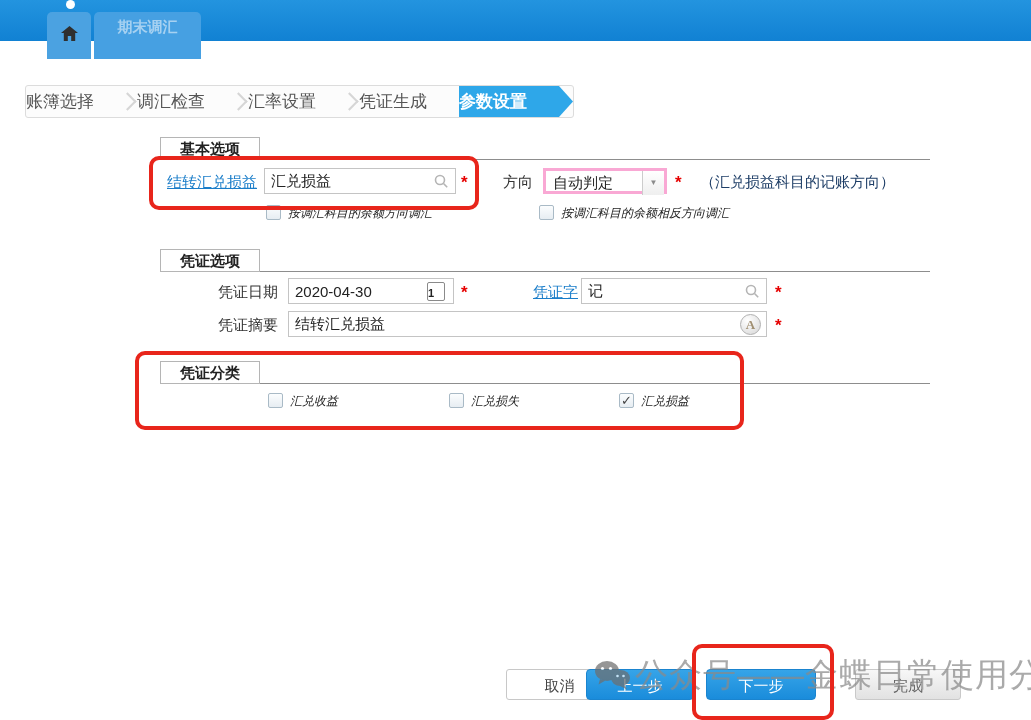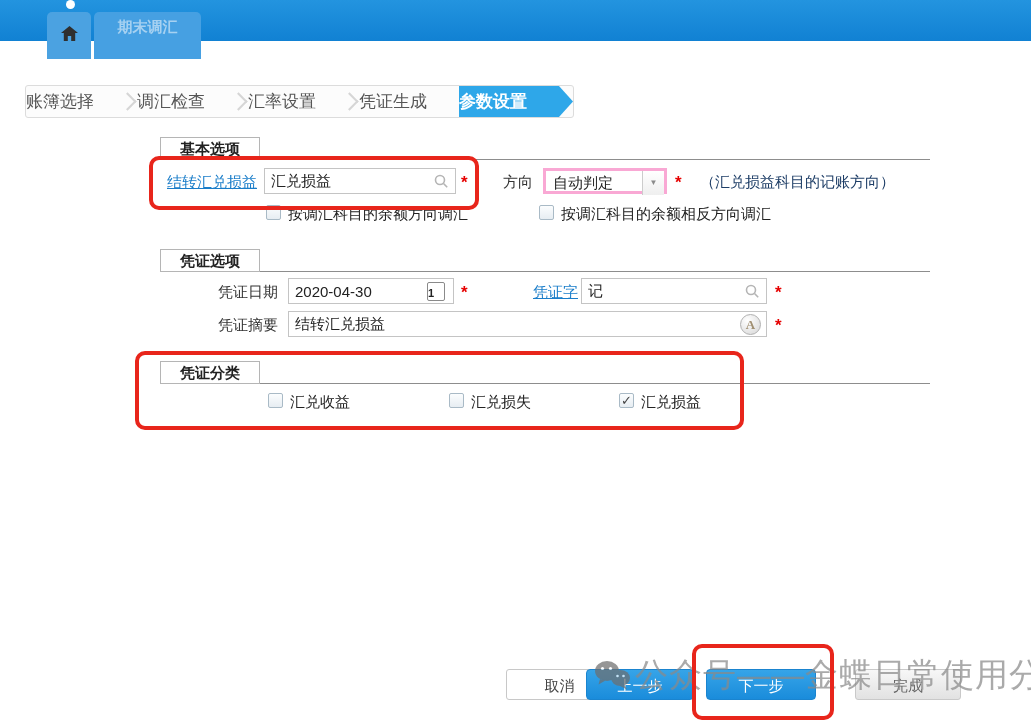--- a/index.html
+++ b/index.html
@@ -41,21 +41,21 @@
   .req{position:absolute;font-size:17px;font-weight:bold;color:#e60000;}
   .select{position:absolute;left:543px;top:168px;width:124px;height:26px;border:3px solid #f9a8d4;
     background:#fff;box-sizing:border-box;cursor:pointer;}
   .sel-text{position:absolute;left:7px;top:3px;font-size:15px;color:#222;}
   .sel-btn{position:absolute;right:0;top:0;width:21px;height:24px;border-left:1px solid #cccccc;
     background:linear-gradient(#ffffff,#efefef);text-align:center;font-size:8px;color:#8b8b8b;line-height:24px;}
   .note{position:absolute;font-size:15px;color:#1d3d66;white-space:nowrap;}
   .cb{position:absolute;width:15px;height:15px;border:1px solid #a9bac6;border-radius:2px;
     background:linear-gradient(#fbfdfe,#e7edf2);box-sizing:border-box;cursor:pointer;text-align:center;}
   .cb .check{display:block;font-size:13px;font-weight:bold;color:#444;line-height:13px;}
-  .cb-label{position:absolute;font-size:15px;color:#222;white-space:nowrap;cursor:pointer;}
+  .cb-label{position:absolute;font-size:12px;color:#222;white-space:nowrap;cursor:pointer;font-style:italic;}
   .cal{position:absolute;right:8px;top:3px;width:18px;height:19px;border:1px solid #8a8a8a;border-radius:2px;
     background:#fff;box-sizing:border-box;overflow:hidden;cursor:pointer;}
   .cal-top{height:5px;background:#e03c31;}
   .cal-day{font-size:11px;font-weight:bold;color:#222;text-align:center;line-height:11px;}
   .abc{position:absolute;right:5px;top:2px;width:21px;height:21px;border:1px solid #b0b0b0;border-radius:50%;
     background:radial-gradient(circle at 35% 30%,#ffffff,#d6d6d6);box-sizing:border-box;text-align:center;cursor:pointer;}
   .abc span{font-size:13px;font-weight:bold;color:#a08f72;line-height:19px;font-family:"Liberation Serif",serif;}
   
   .btn{position:absolute;top:669px;height:31px;border-radius:3px;font-size:15px;text-align:center;
     line-height:29px;box-sizing:border-box;cursor:pointer;z-index:1;}

